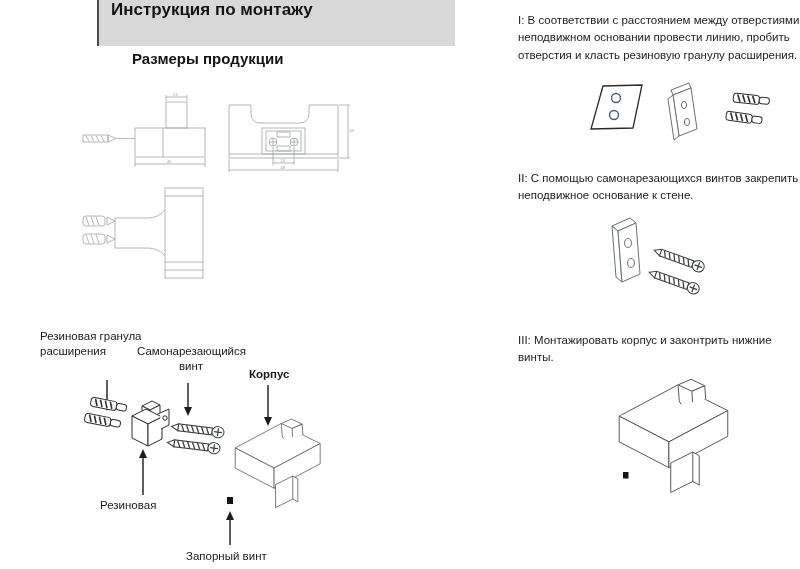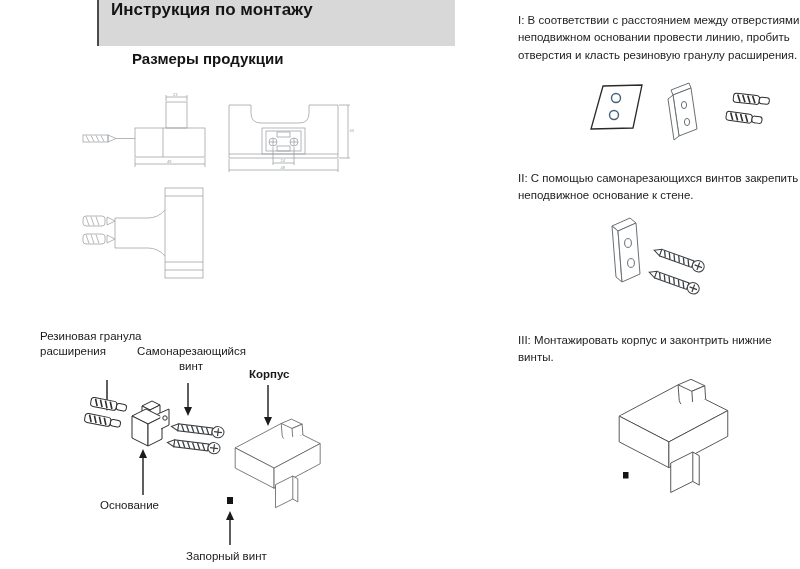--- a/index.html
+++ b/index.html
@@ -113,21 +113,21 @@
       <path d="M29,57 L37,61 L29,65 Z"></path>
     </g>
   </svg>
 
   
   <div class="abs plabel" style="left:137px;top:344px;width:108px;text-align:center;">Самонарезающийся
 винт</div>
   <div class="abs plabel" style="left:40px;top:329px;">Резиновая гранула
 расширения</div>
   <div class="abs plabel" style="left:249px;top:367px;font-weight:bold;">Корпус</div>
-  <div class="abs plabel" style="left:100px;top:498px;">Основание</div>
+  <div class="abs plabel" style="left:100px;top:498px;">Резиновая</div>
   <div class="abs plabel" style="left:186px;top:549px;text-align:center;">Запорный винт</div>
 
   <svg class="abs" style="left:30px;top:320px;" width="332" height="246">
 
     <g>
       <line class="arrow" x1="77" y1="60" x2="77" y2="84"></line>
         <polygon class="arrowhead" points="77,91 73,82 81,82"></polygon>
       <line class="arrow" x1="158" y1="63" x2="158" y2="89"></line>
         <polygon class="arrowhead" points="158,96 154,87 162,87"></polygon>
       <line class="arrow" x1="238" y1="65" x2="238" y2="99"></line>

